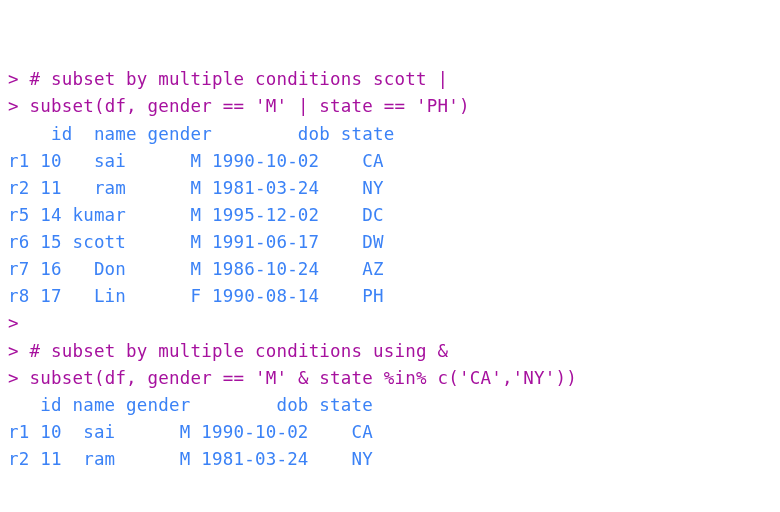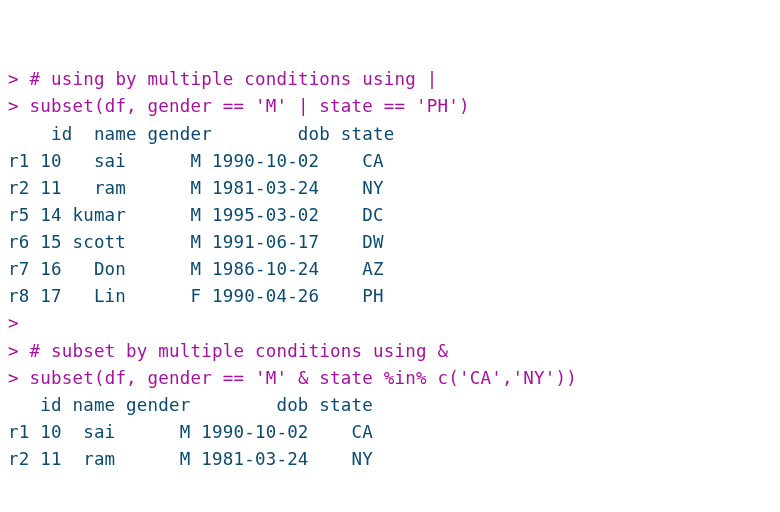--- a/index.html
+++ b/index.html
@@ -10,34 +10,34 @@
       line-height: 1.55;
       padding: 12px 8px;
       white-space: pre;
       color: #000;
       width: 780px;
       height: 512px;
       overflow: hidden;
       letter-spacing: 0.2px;
     }
     .cmd { color: #a6119e; }
-    .out { color: #0c4a6e; }
+    .out { color: #3b82f6; }
     .prompt { color: #a6119e; }
   </style>
 </head>
 <body>
 
-<div><span class="cmd"><span class="prompt">&gt;</span> <span># using by multiple conditions using |</span></span>
+<div><span class="cmd"><span class="prompt">&gt;</span> <span># subset by multiple conditions scott |</span></span>
 <span class="cmd"><span class="prompt">&gt;</span> <span>subset(df, gender == 'M' | state == 'PH')</span></span>
 <span class="out">    id  name gender        dob state</span>
 <span class="out">r1 10   sai      M 1990-10-02    CA</span>
 <span class="out">r2 11   ram      M 1981-03-24    NY</span>
-<span class="out">r5 14 kumar      M 1995-03-02    DC</span>
+<span class="out">r5 14 kumar      M 1995-12-02    DC</span>
 <span class="out">r6 15 scott      M 1991-06-17    DW</span>
 <span class="out">r7 16   Don      M 1986-10-24    AZ</span>
-<span class="out">r8 17   Lin      F 1990-04-26    PH</span>
+<span class="out">r8 17   Lin      F 1990-08-14    PH</span>
 <span class="cmd"><span class="prompt">&gt;</span> </span>
 <span class="cmd"><span class="prompt">&gt;</span> <span># subset by multiple conditions using &amp;</span></span>
 <span class="cmd"><span class="prompt">&gt;</span> <span>subset(df, gender == 'M' &amp; state %in% c('CA','NY'))</span></span>
 <span class="out">   id name gender        dob state</span>
 <span class="out">r1 10  sai      M 1990-10-02    CA</span>
 <span class="out">r2 11  ram      M 1981-03-24    NY</span></div>
 
 
 </body></html>

